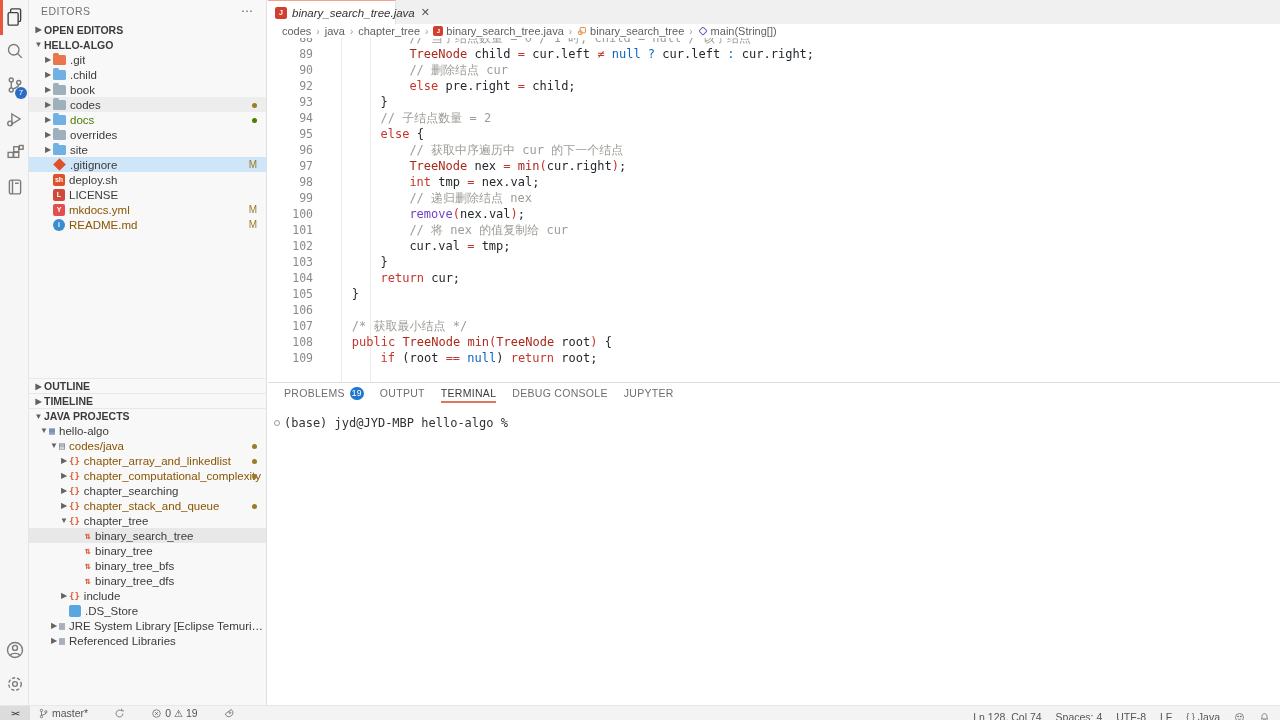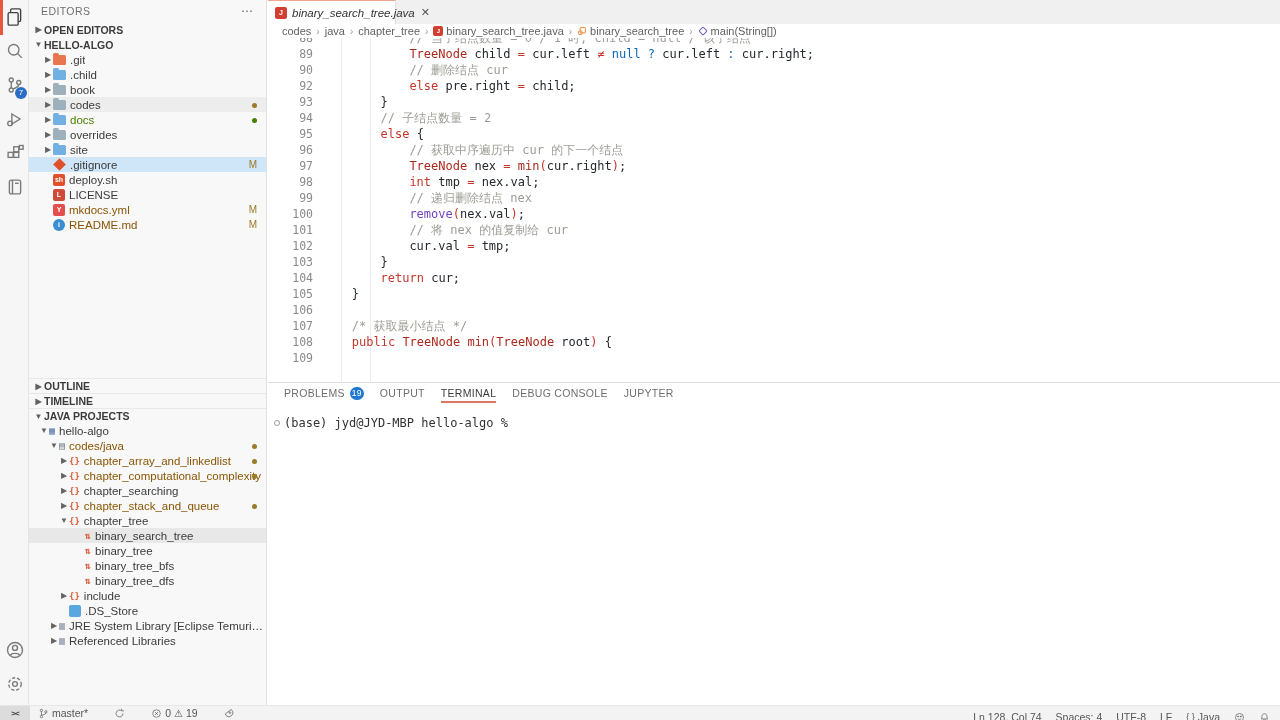--- a/index.html
+++ b/index.html
@@ -436,21 +436,21 @@
         <div class="code-line"><span class="ln">99</span><span class="txt" style="padding-left: 86.4px;"><span class="tk-c">// 递归删除结点 nex</span></span></div>
         <div class="code-line"><span class="ln">100</span><span class="txt" style="padding-left: 86.4px;"><span class="tk-f">remove</span><span class="tk-o">(</span><span class="tk-d">nex.val</span><span class="tk-o">)</span><span class="tk-d">;</span></span></div>
         <div class="code-line"><span class="ln">101</span><span class="txt" style="padding-left: 86.4px;"><span class="tk-c">// 将 nex 的值复制给 cur</span></span></div>
         <div class="code-line"><span class="ln">102</span><span class="txt" style="padding-left: 86.4px;"><span class="tk-d">cur.val </span><span class="tk-o">=</span><span class="tk-d"> tmp;</span></span></div>
         <div class="code-line"><span class="ln">103</span><span class="txt" style="padding-left: 57.6px;"><span class="tk-d">}</span></span></div>
         <div class="code-line"><span class="ln">104</span><span class="txt" style="padding-left: 57.6px;"><span class="tk-k">return</span><span class="tk-d"> cur;</span></span></div>
         <div class="code-line"><span class="ln">105</span><span class="txt" style="padding-left: 28.8px;"><span class="tk-d">}</span></span></div>
         <div class="code-line"><span class="ln">106</span><span class="txt" style="padding-left: 0px;"></span></div>
         <div class="code-line"><span class="ln">107</span><span class="txt" style="padding-left: 28.8px;"><span class="tk-c">/* 获取最小结点 */</span></span></div>
         <div class="code-line"><span class="ln">108</span><span class="txt" style="padding-left: 28.8px;"><span class="tk-k">public</span><span class="tk-d"> </span><span class="tk-t">TreeNode</span><span class="tk-d"> </span><span class="tk-t">min</span><span class="tk-o">(</span><span class="tk-t">TreeNode</span><span class="tk-d"> root</span><span class="tk-o">)</span><span class="tk-d"> {</span></span></div>
-        <div class="code-line"><span class="ln">109</span></div>
+        <div class="code-line"><span class="ln">109</span><span class="txt" style="padding-left: 57.6px;"><span class="tk-k">if</span><span class="tk-d"> (root </span><span class="tk-o">==</span><span class="tk-d"> </span><span class="tk-n">null</span><span class="tk-d">) </span><span class="tk-k">return</span><span class="tk-d"> root;</span></span></div>
       </div>
     <div id="minimap">
         <div class="mm-bar" style="background: rgb(59, 59, 59); top: 321.9px; left: -2px;"></div>
         <div class="mm-bar" style="background: rgb(192, 57, 43); top: 313.2px; left: -7px;"></div>
         <div class="mm-bar" style="background: rgb(59, 59, 59); top: 304.5px; left: -12px;"></div>
         <div class="mm-bar" style="background: rgb(59, 59, 59); top: 301.6px; left: 13px; width: 51px;"></div>
         <div class="mm-bar" style="background: rgb(154, 160, 166); top: 295.8px; left: 3px; width: 25px;"></div>
         <div class="mm-bar" style="background: rgb(59, 59, 59); top: 292.9px; left: 8px; width: 49px;"></div>
         <div class="mm-bar" style="background: rgb(59, 59, 59); top: 290px; left: -7px;"></div>
         <div class="mm-bar" style="background: rgb(59, 59, 59); top: 287.1px; left: 18px; width: 22px;"></div>

